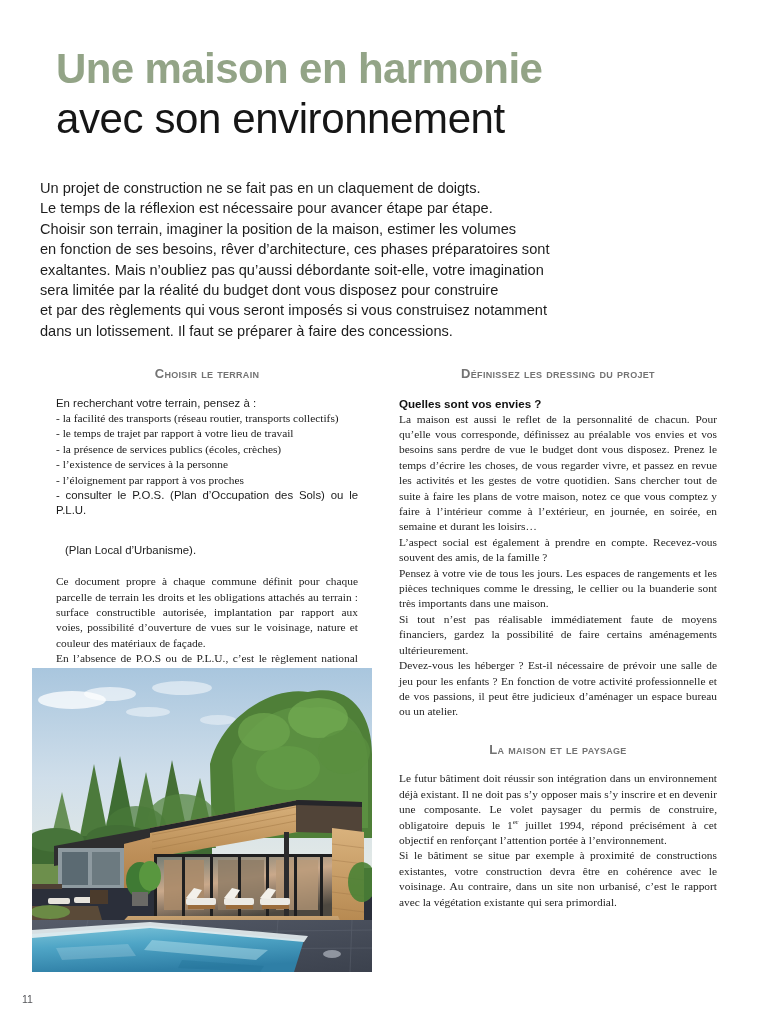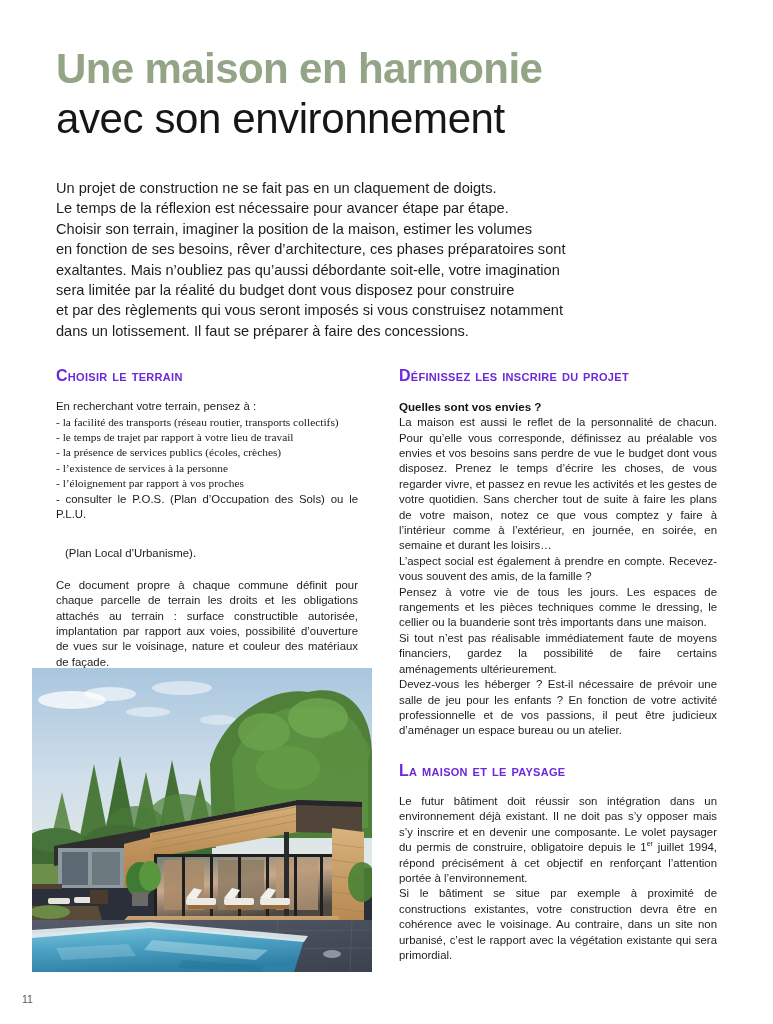--- a/index.html
+++ b/index.html
@@ -39,57 +39,58 @@
     color: #161616;
     letter-spacing: -0.4px;
     line-height: 1.12;
     margin: 4px 0 0 0;
     white-space: nowrap;
   }
 
   
   #intro {
     position: absolute;
-    left: 56px;
+    left: 40px;
     top: 178px;
     width: 600px;
   }
   #intro p {
     margin: 0;
     font-size: 14.6px;
     line-height: 20.4px;
     color: #1d1d1d;
     white-space: pre-line;
   }
 
   
   .col {
     position: absolute;
     top: 366px;
   }
   #col-left  { left: 56px;  width: 302px; }
   #col-right { left: 399px; width: 318px; }
 
   .sec-head {
-    font-size: 16px;
+    font-size: 13px;
     font-weight: bold;
-    color: #6d28d9;
+    color: #737373;
     font-variant: small-caps;
     letter-spacing: 0.3px;
     margin: 0 0 14px 0;
     line-height: 1.2;
+    text-align: center;
   }
 
   .body-txt {
     font-size: 11.4px;
     line-height: 15.4px;
     color: #1d1d1d;
     margin: 0;
   }
-  .body-txt.just { text-align: justify; }
+  .body-txt.just { text-align: justify; font-family: Liberation Serif, serif; }
   .gap-14 { margin-top: 14px; }
   .gap-16 { margin-top: 16px; }
 
   .sub-head {
     font-size: 11.6px;
     font-weight: bold;
     color: #111111;
     margin: 0 0 1px 0;
     line-height: 15px;
   }
@@ -168,21 +169,21 @@
     <span class="cont">(Plan Local d’Urbanisme).</span>
   </p>
 
   <p class="body-txt just gap-16">Ce document propre à chaque commune définit pour chaque parcelle de terrain les droits et les obligations attachés au terrain : surface constructible autorisée, implantation par rapport aux voies, possibilité d’ouverture de vues sur le voisinage, nature et couleur des matériaux de façade.</p>
 
   <p class="body-txt just">En l’absence de P.O.S ou de P.L.U., c’est le règlement national d’urbanisme qui s’applique.</p>
 </div>
 
 <div class="col" id="col-right">
 
-  <h2 class="sec-head">Définissez les inscrire du projet</h2>
+  <h2 class="sec-head">Définissez les dressing du projet</h2>
 
   <p class="sub-head">Quelles sont vos envies ?</p>
   <p class="body-txt just">La maison est aussi le reflet de la personnalité de chacun. Pour qu’elle vous corresponde, définissez au préalable vos envies et vos besoins sans perdre de vue le budget dont vous disposez. Prenez le temps d’écrire les choses, de vous regarder vivre, et passez en revue les activités et les gestes de votre quotidien. Sans chercher tout de suite à faire les plans de votre maison, notez ce que vous comptez y faire à l’intérieur comme à l’extérieur, en journée, en soirée, en semaine et durant les loisirs…</p>
 
   <p class="body-txt just">L’aspect social est également à prendre en compte. Recevez-vous souvent des amis, de la famille ?</p>
   <p class="body-txt just">Pensez à votre vie de tous les jours. Les espaces de rangements et les pièces techniques comme le dressing, le cellier ou la buanderie sont très importants dans une maison.</p>
   <p class="body-txt just">Si tout n’est pas réalisable immédiatement faute de moyens financiers, gardez la possibilité de faire certains aménagements ultérieurement.</p>
   <p class="body-txt just">Devez-vous les héberger ? Est-il nécessaire de prévoir une salle de jeu pour les enfants ? En fonction de votre activité professionnelle et de vos passions, il peut être judicieux d’aménager un espace bureau ou un atelier.</p>
 
   <h2 class="sec-head" style="margin-top:22px;">La maison et le paysage</h2>

